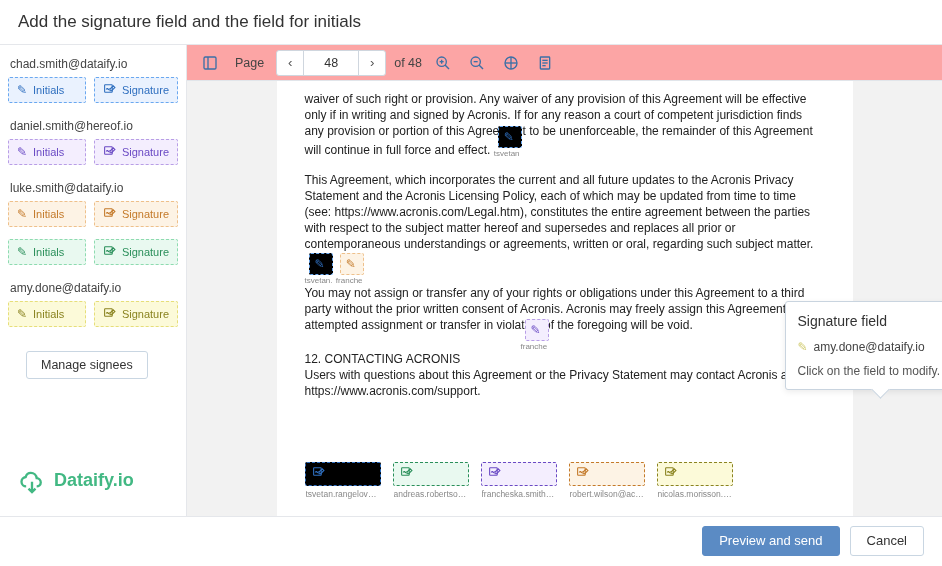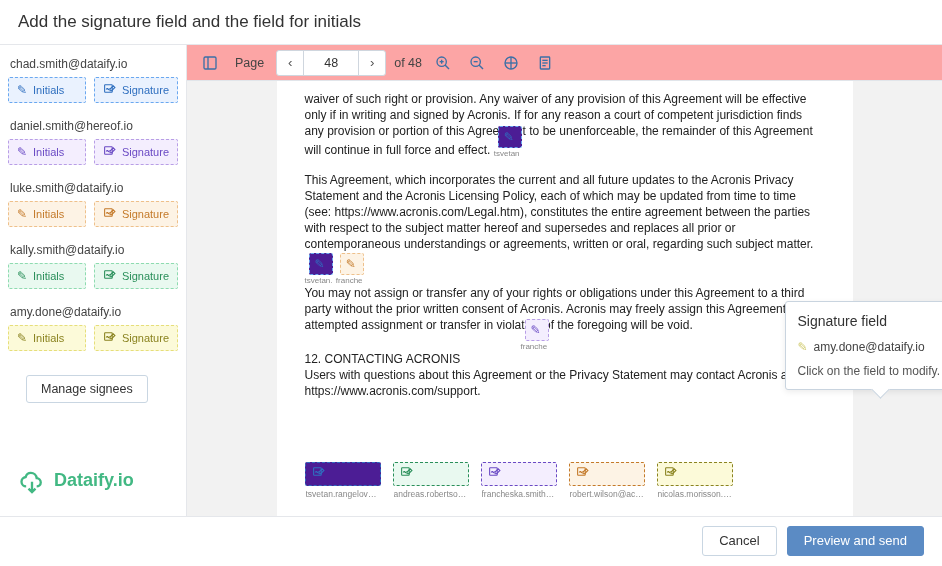--- a/index.html
+++ b/index.html
@@ -29,21 +29,21 @@
   .pager .num { width:56px; text-align:center; border-left:1px solid #cfd6de; border-right:1px solid #cfd6de; font-size:12.5px; line-height:24px; }
   .of-label { font-size:12.5px; color:#444; }
   .doc-wrap { flex:1; display:flex; justify-content:center; overflow:auto; padding:0 20px; }
   .page { width:576px; background:#fff; min-height:430px; padding: 0 28px 30px; position:relative; font-size:12px; line-height:1.35; color:#222; }
   .page p { margin-top:10px; }
   
   
   .marker { display:inline-block; vertical-align:middle; width:24px; height:22px; border:1px dashed; border-radius:2px; position:relative; }
   .marker::after{ content:attr(data-icon); position:absolute; left:5px; top:2px; font-size:12px; }
   .marker-lbl { position:absolute; top:22px; left:-5px; font-size:8px; color:#888; white-space:nowrap; }
-  .m-blue   { border-color:#6aa8f0; background:#4c1d95; color:#2f6fbf; }
+  .m-blue   { border-color:#6aa8f0; background:#000000; color:#2f6fbf; }
   .m-orange { border-color:#eec08b; background:#fdf3e5; color:#c47a2a; }
   .m-purple { border-color:#b89ee6; background:#f4eefe; color:#6a4ac4; }
   .m-green  { border-color:#8edbb0; background:#e9f9f0; color:#2a8f5a; }
   .m-yellow { border-color:#e6de7a; background:#fcfad9; color:#8a8320; }
   
   .sig-row { position:absolute; bottom:30px; left:28px; display:flex; gap:12px; }
   .sig-box { width:76px; height:24px; border:1px dashed; border-radius:2px; display:flex; align-items:center; justify-content:flex-start; padding-left:6px; font-size:13px; position:relative; }
   .sig-cap { position:absolute; top:26px; left:0; font-size:8.5px; color:#888; white-space:nowrap; width:76px; overflow:hidden; text-overflow:ellipsis; }
   
   .tooltip { position:absolute; width:176px; background:#fff; border:1px solid #c9d4df; border-radius:3px; padding:10px 12px; box-shadow:0 2px 6px rgba(0,0,0,0.08); }
@@ -113,21 +113,20 @@
               <span class="ico"><svg class="sig-icon" viewBox="0 0 24 24" fill="none" stroke="currentColor" stroke-width="2">
                   <rect x="3" y="5" width="14" height="14" rx="1"></rect>
                   <path d="M6 14c1-2 2-3 3-1s2 1 3-1"></path>
                   <path d="M19 7l3 3-6 6h-3v-3z"></path>
                 </svg></span>
               <span>Signature</span>
             </div>
           </div>
         </div>
         <div class="signee">
-          <div class="signee-email">kally.smith@dataify.io</div>
           <div class="signee-row">
             <div class="field-chip c-green">
               <span class="ico">✎</span>
               <span>Initials</span>
             </div>
             <div class="field-chip c-green">
               <span class="ico"><svg class="sig-icon" viewBox="0 0 24 24" fill="none" stroke="currentColor" stroke-width="2">
                   <rect x="3" y="5" width="14" height="14" rx="1"></rect>
                   <path d="M6 14c1-2 2-3 3-1s2 1 3-1"></path>
                   <path d="M19 7l3 3-6 6h-3v-3z"></path>
@@ -280,15 +279,15 @@
                 </svg></span>
               <span class="sig-cap">nicolas.morisson.@acr</span>
             </div>
           </div>
       </div>
     </div>
   </div>
 </div>
 
 <div class="footer">
+  <button class="btn btn-pri">Preview and send</button>
   <button class="btn btn-sec">Cancel</button>
-  <button class="btn btn-pri">Preview and send</button>
 </div>
 
 </body></html>

